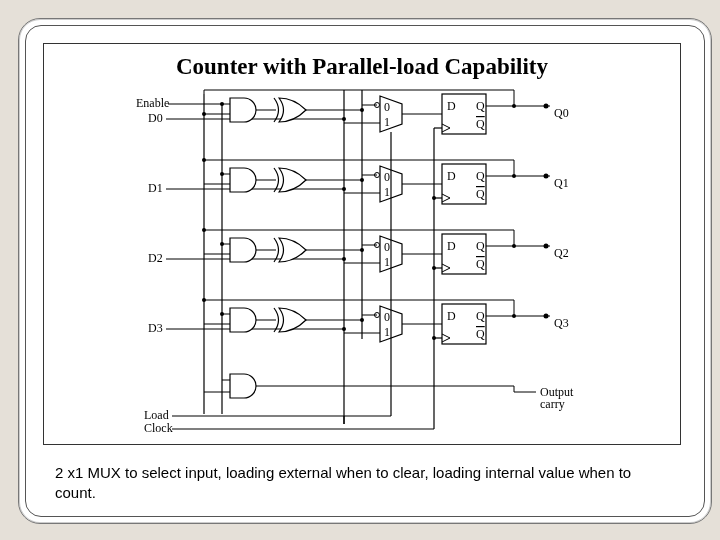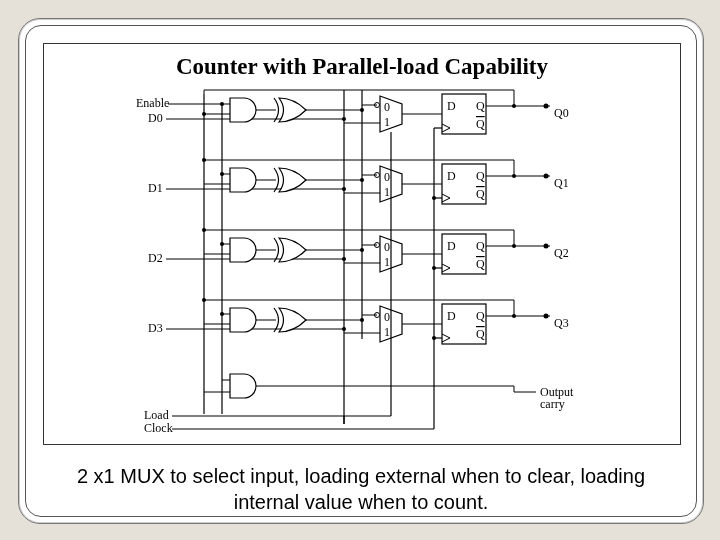--- a/index.html
+++ b/index.html
@@ -1,20 +1,20 @@
 <!DOCTYPE html>
 <html><head>
 <meta charset="utf-8">
 <style>
   html,body{margin:0;padding:0;width:720px;height:540px;background:#e5e0d8;font-family:Verdana,Geneva,sans-serif;}
-  .slide{position:absolute;left:18px;top:18px;width:684px;height:504px;background:#fff;border:1px solid #777;border-radius:22px;box-shadow:0 0 0 1px #ccc inset;}
+  .slide{position:absolute;left:18px;top:18px;width:684px;height:504px;background:#fff;border:1px solid #777;border-radius:22px;box-shadow:0 0 0 1px #ccc inset;padding-left:8px;}
   .slide:before{content:"";position:absolute;inset:6px;border:1.5px solid #555;border-radius:16px;pointer-events:none;}
   .diagram-box{position:absolute;left:24px;top:24px;width:636px;height:400px;border:1.5px solid #333;background:#fff;}
   .diagram-title{position:absolute;top:10px;left:0;width:100%;text-align:center;font-family:"Times New Roman",serif;font-weight:700;font-size:23px;}
-  .caption{position:absolute;left:36px;right:36px;top:444px;font-size:20px;line-height:1.3;text-align:center;}
+  .caption{position:absolute;left:36px;right:36px;top:444px;font-size:15px;line-height:1.3;}
   svg{position:absolute;left:0;top:0;}
   text{font-family:"Times New Roman",serif;font-size:12px;}
 </style>
 </head>
 <body>
 
 <div class="slide">
   <div class="diagram-box">
     <div class="diagram-title">Counter with Parallel-load Capability</div>
 

